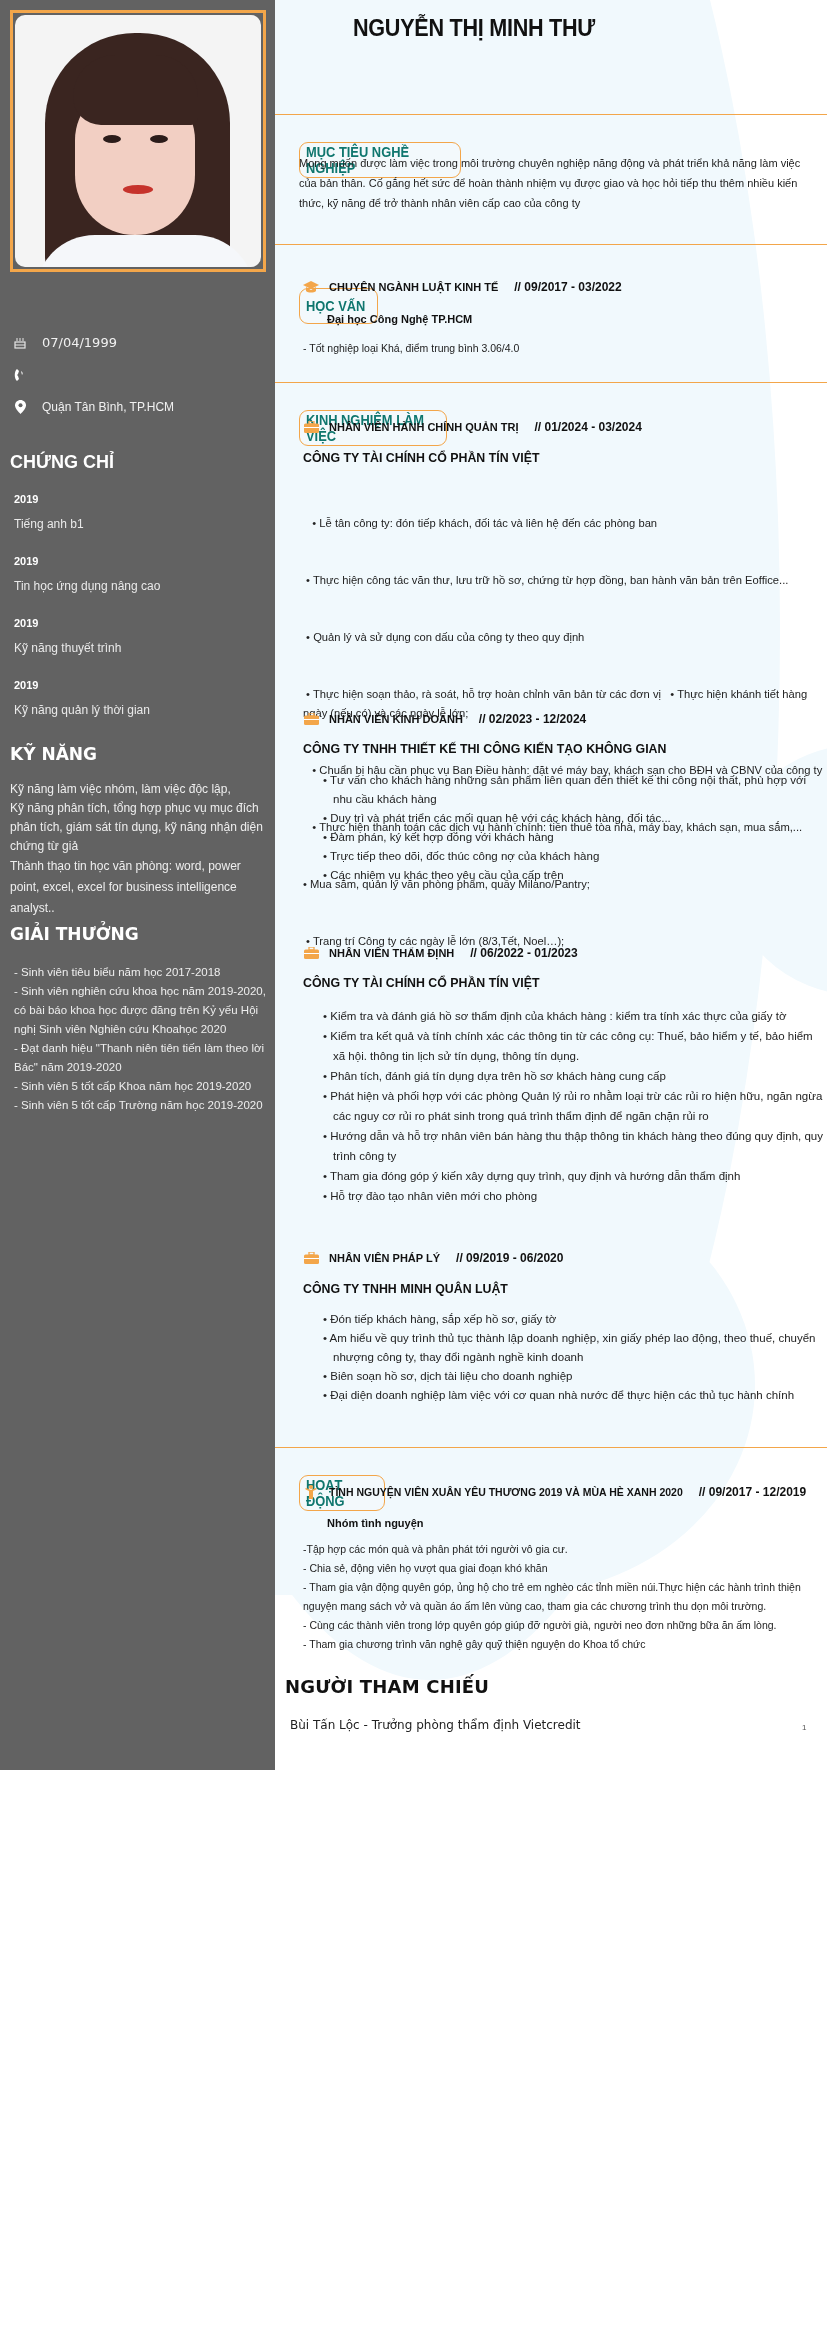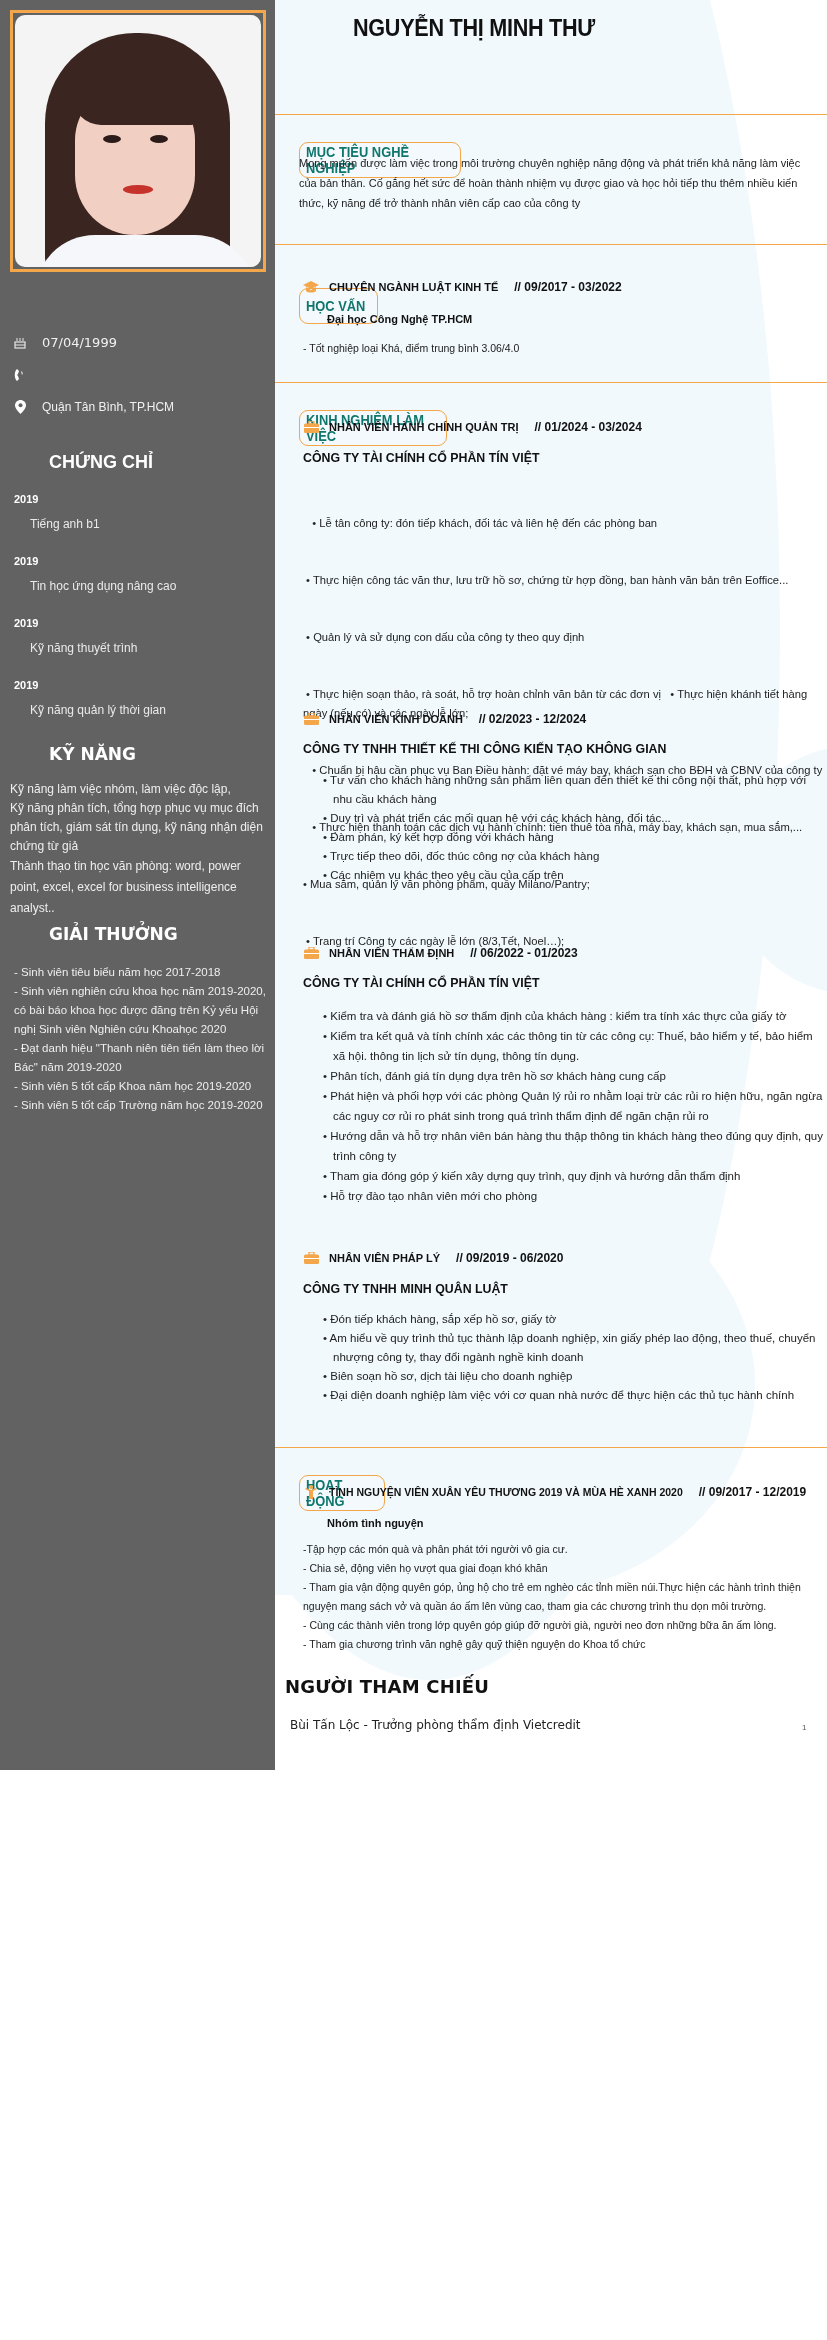--- a/index.html
+++ b/index.html
@@ -23,27 +23,27 @@
   .eye.l { left: 88px; } .eye.r { left: 135px; }
   .lips { position: absolute; left: 108px; top: 170px; width: 30px; height: 9px; background: #c6332c; border-radius: 50%; }
   .shirt { position: absolute; left: 20px; top: 220px; width: 220px; height: 60px; background: #f5f7fa; border-radius: 60px 60px 0 0; }
 
   .contact { position: absolute; left: 14px; display: flex; align-items: center; gap: 16px; font-size: 13px; color: #f1f1f1; }
   .contact .ico { width: 12px; height: 14px; display: inline-flex; align-items: center; justify-content: center; color: #e6e6e6; }
   .c-dob { top: 335px; font-family: "DejaVu Sans", sans-serif; font-size: 13px; }
   .c-phone { top: 368px; }
   .c-addr { top: 400px; font-size: 12px; }
 
-  .side-title { position: absolute; left: 10px; font-size: 18px; font-weight: bold; color: #fff; margin-left: 39px; }
+  .side-title { position: absolute; left: 10px; font-size: 18px; font-weight: bold; color: #fff; }
   .st-cert { top: 452px; }
   .st-skill { top: 744px; font-family: "DejaVu Sans", sans-serif; font-size: 17px; }
   .st-award { top: 924px; font-family: "DejaVu Sans", sans-serif; font-size: 17px; }
 
   .cert-year { position: absolute; left: 14px; font-size: 11px; font-weight: bold; color: #fff; }
-  .cert-name { position: absolute; left: 14px; font-size: 12px; color: #eaeaea; margin-left: 16px; }
+  .cert-name { position: absolute; left: 14px; font-size: 12px; color: #eaeaea; }
 
   .skills { position: absolute; left: 10px; top: 780px; width: 262px; font-size: 12px; line-height: 19px; color: #eeeeee; }
   .skills p { margin: 0; }
   .awards { position: absolute; left: 14px; top: 963px; width: 255px; font-size: 11.5px; line-height: 19px; color: #eeeeee; }
   .awards p { margin: 0; }
 
   
   .main { position: absolute; left: 275px; top: 0; width: 552px; z-index: 1; }
   .name { position: absolute; left: 78px; top: 14px; font-size: 24px; font-weight: bold; color: #111; transform: scaleX(0.9); transform-origin: left; letter-spacing: -0.3px; }
 

